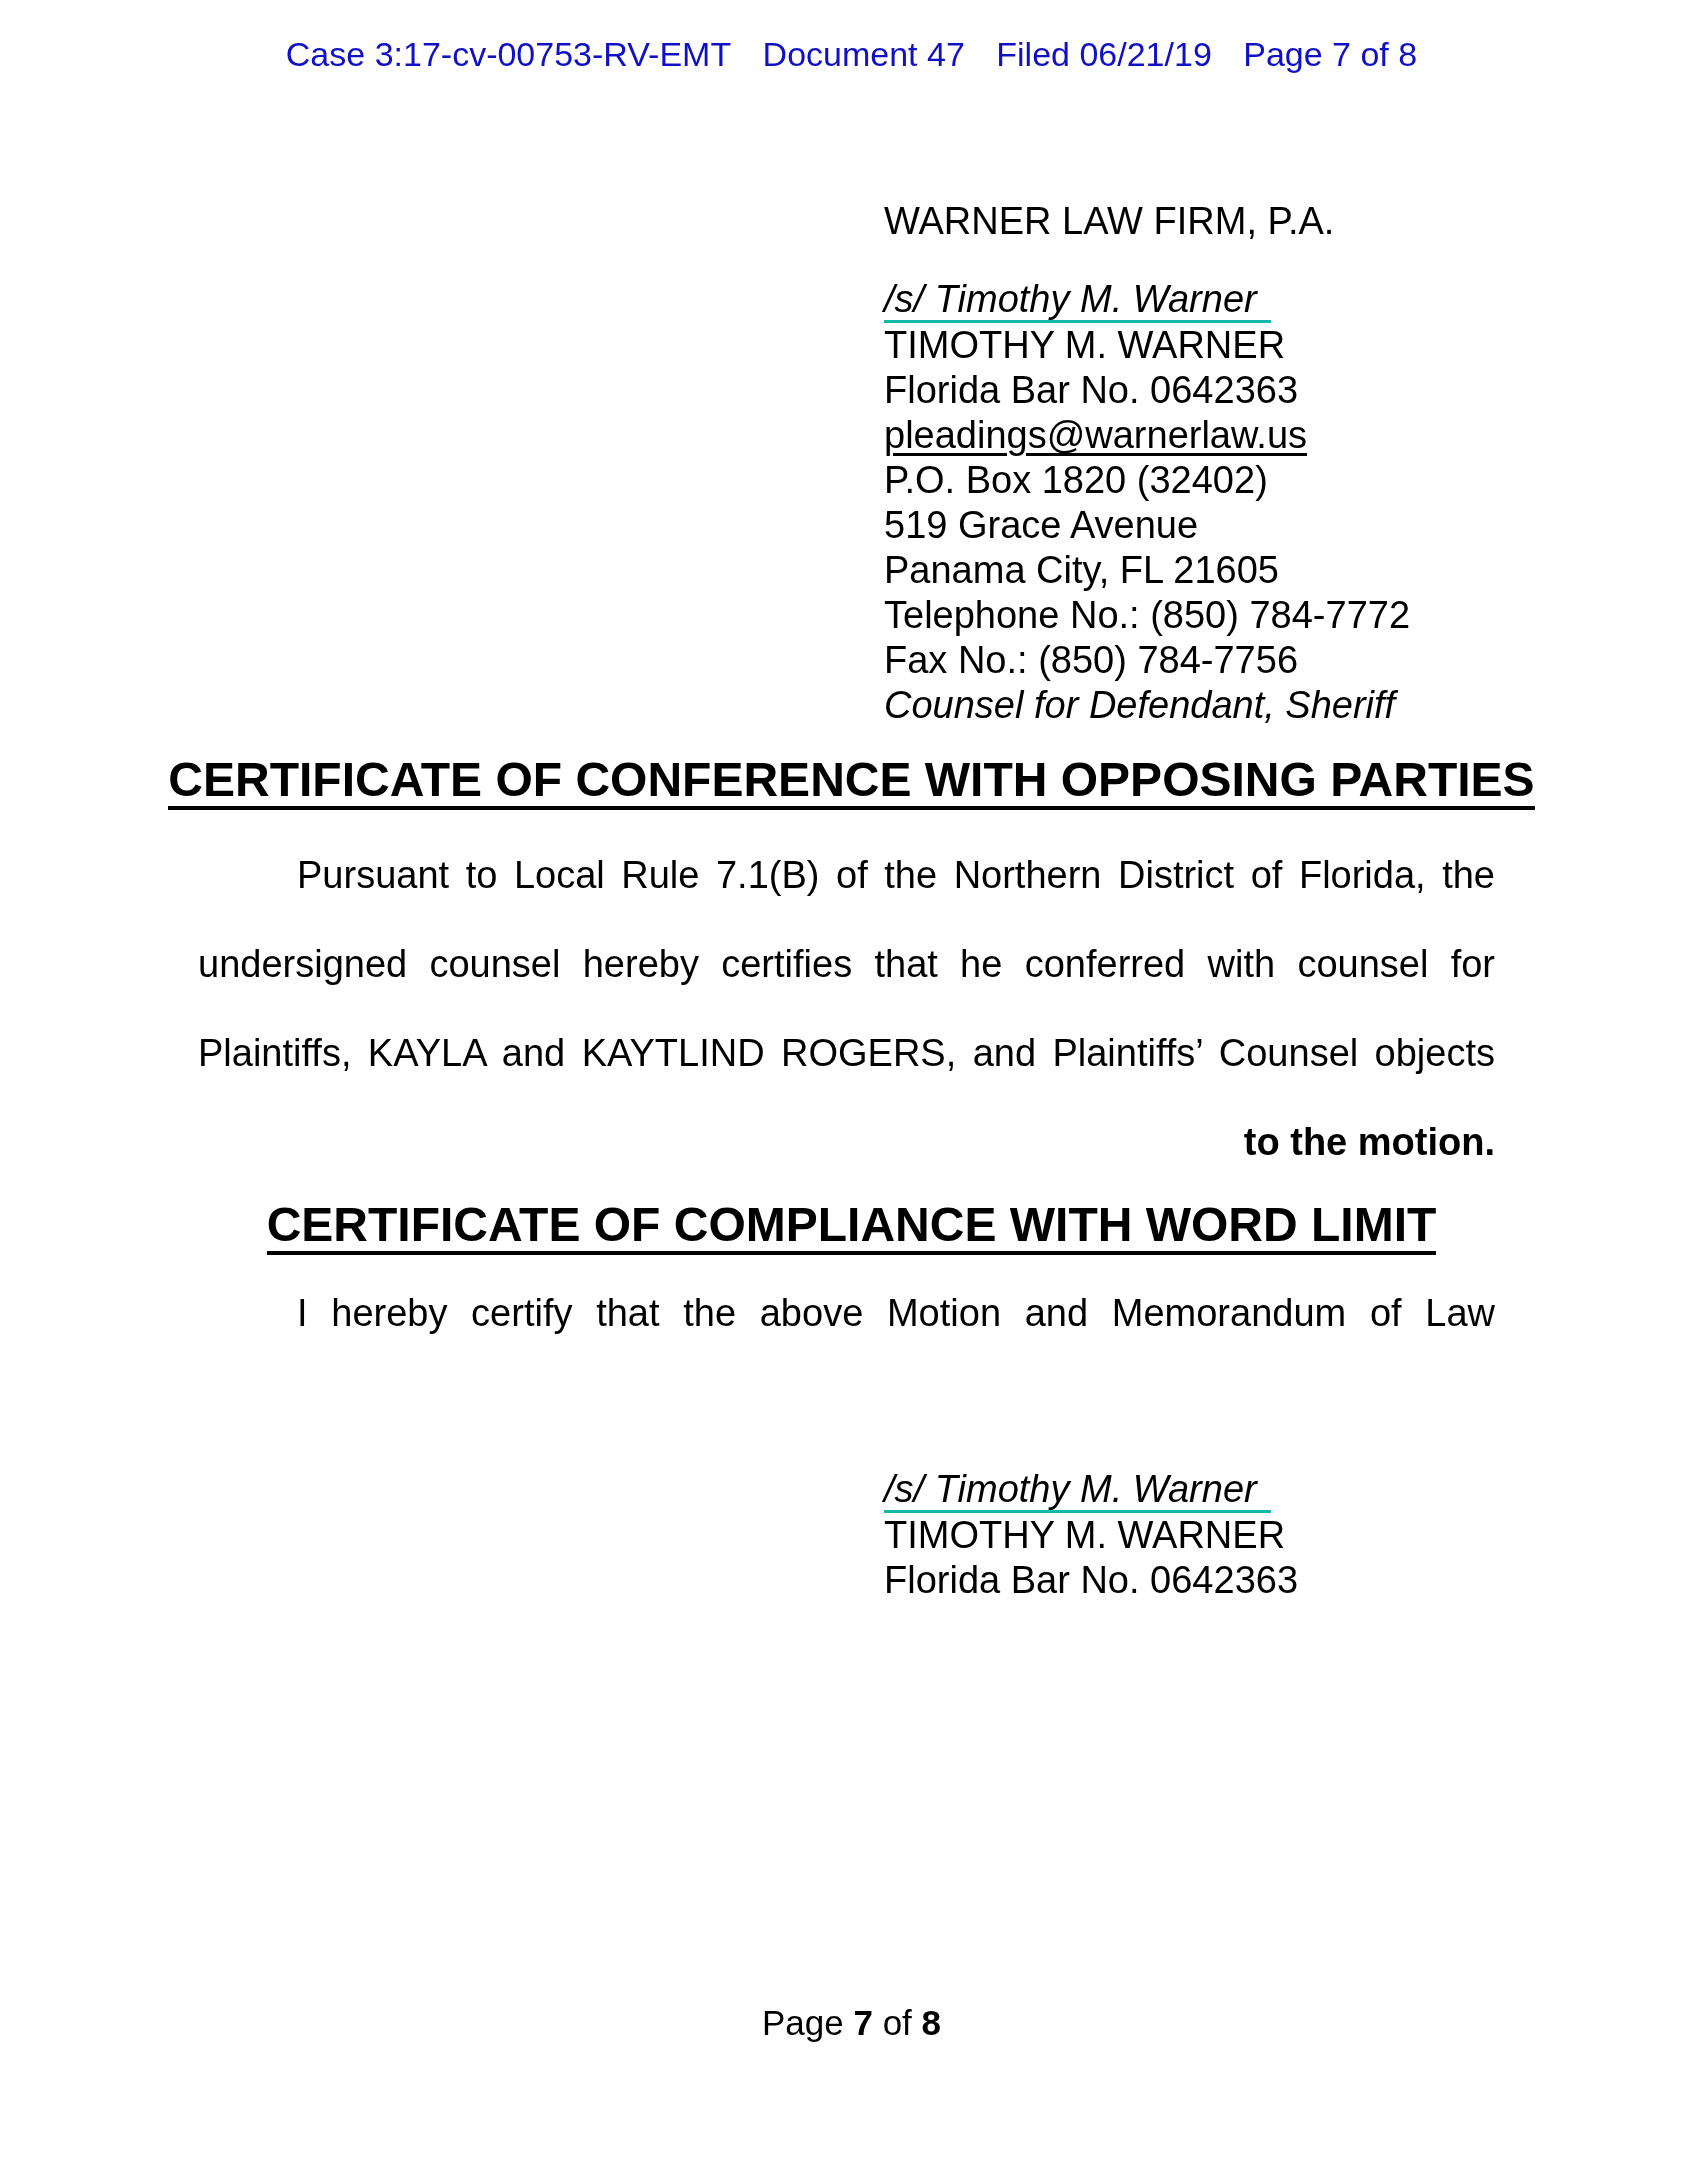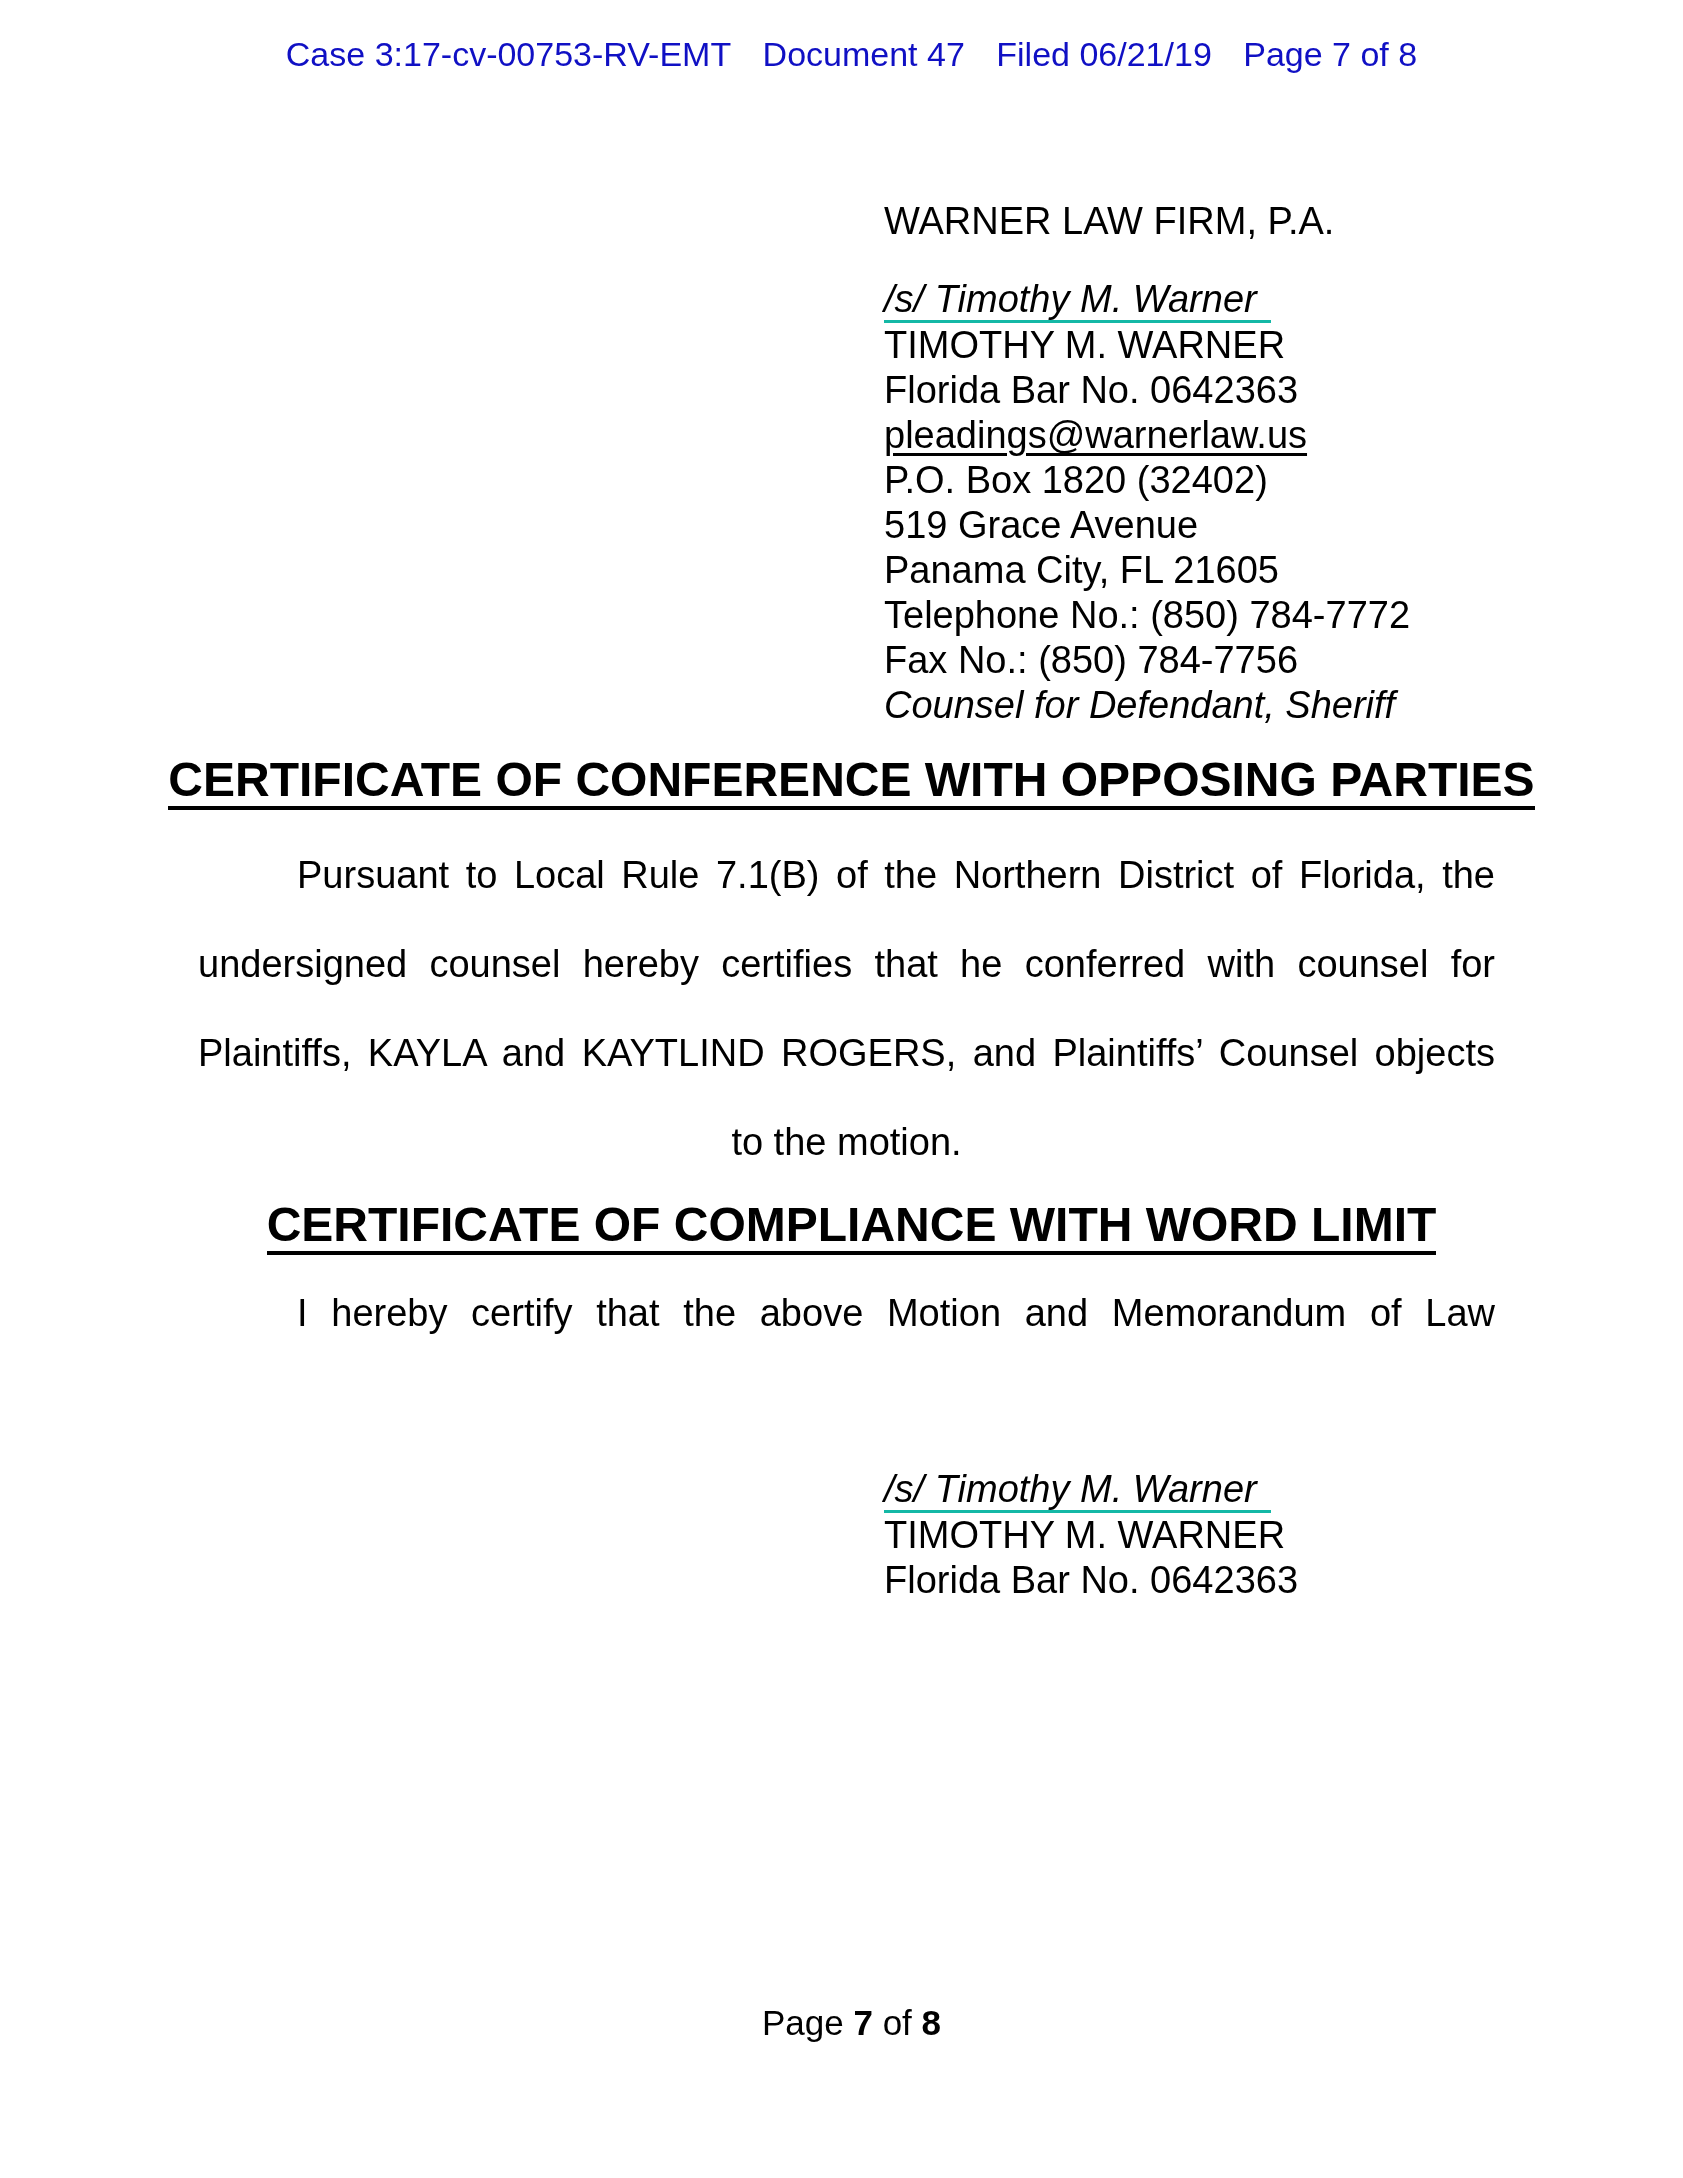--- a/index.html
+++ b/index.html
@@ -79,21 +79,21 @@
     position: absolute;
     left: 198px;
     width: 1297px;
     font-size: 38px;
     line-height: 89px;
   }
   .para-1 { top: 831px; }
   .para-2 { top: 1269px; }
   .jline { text-align: justify; text-align-last: justify; }
   .jline.first { padding-left: 99px; }
-  .lline { text-align: center; }
+  .lline { text-align: right; font-weight: bold; }
 
   
   .page-footer {
     position: absolute;
     top: 2000px;
     left: 0;
     width: 100%;
     text-align: center;
     font-size: 35px;
     line-height: 45px;

